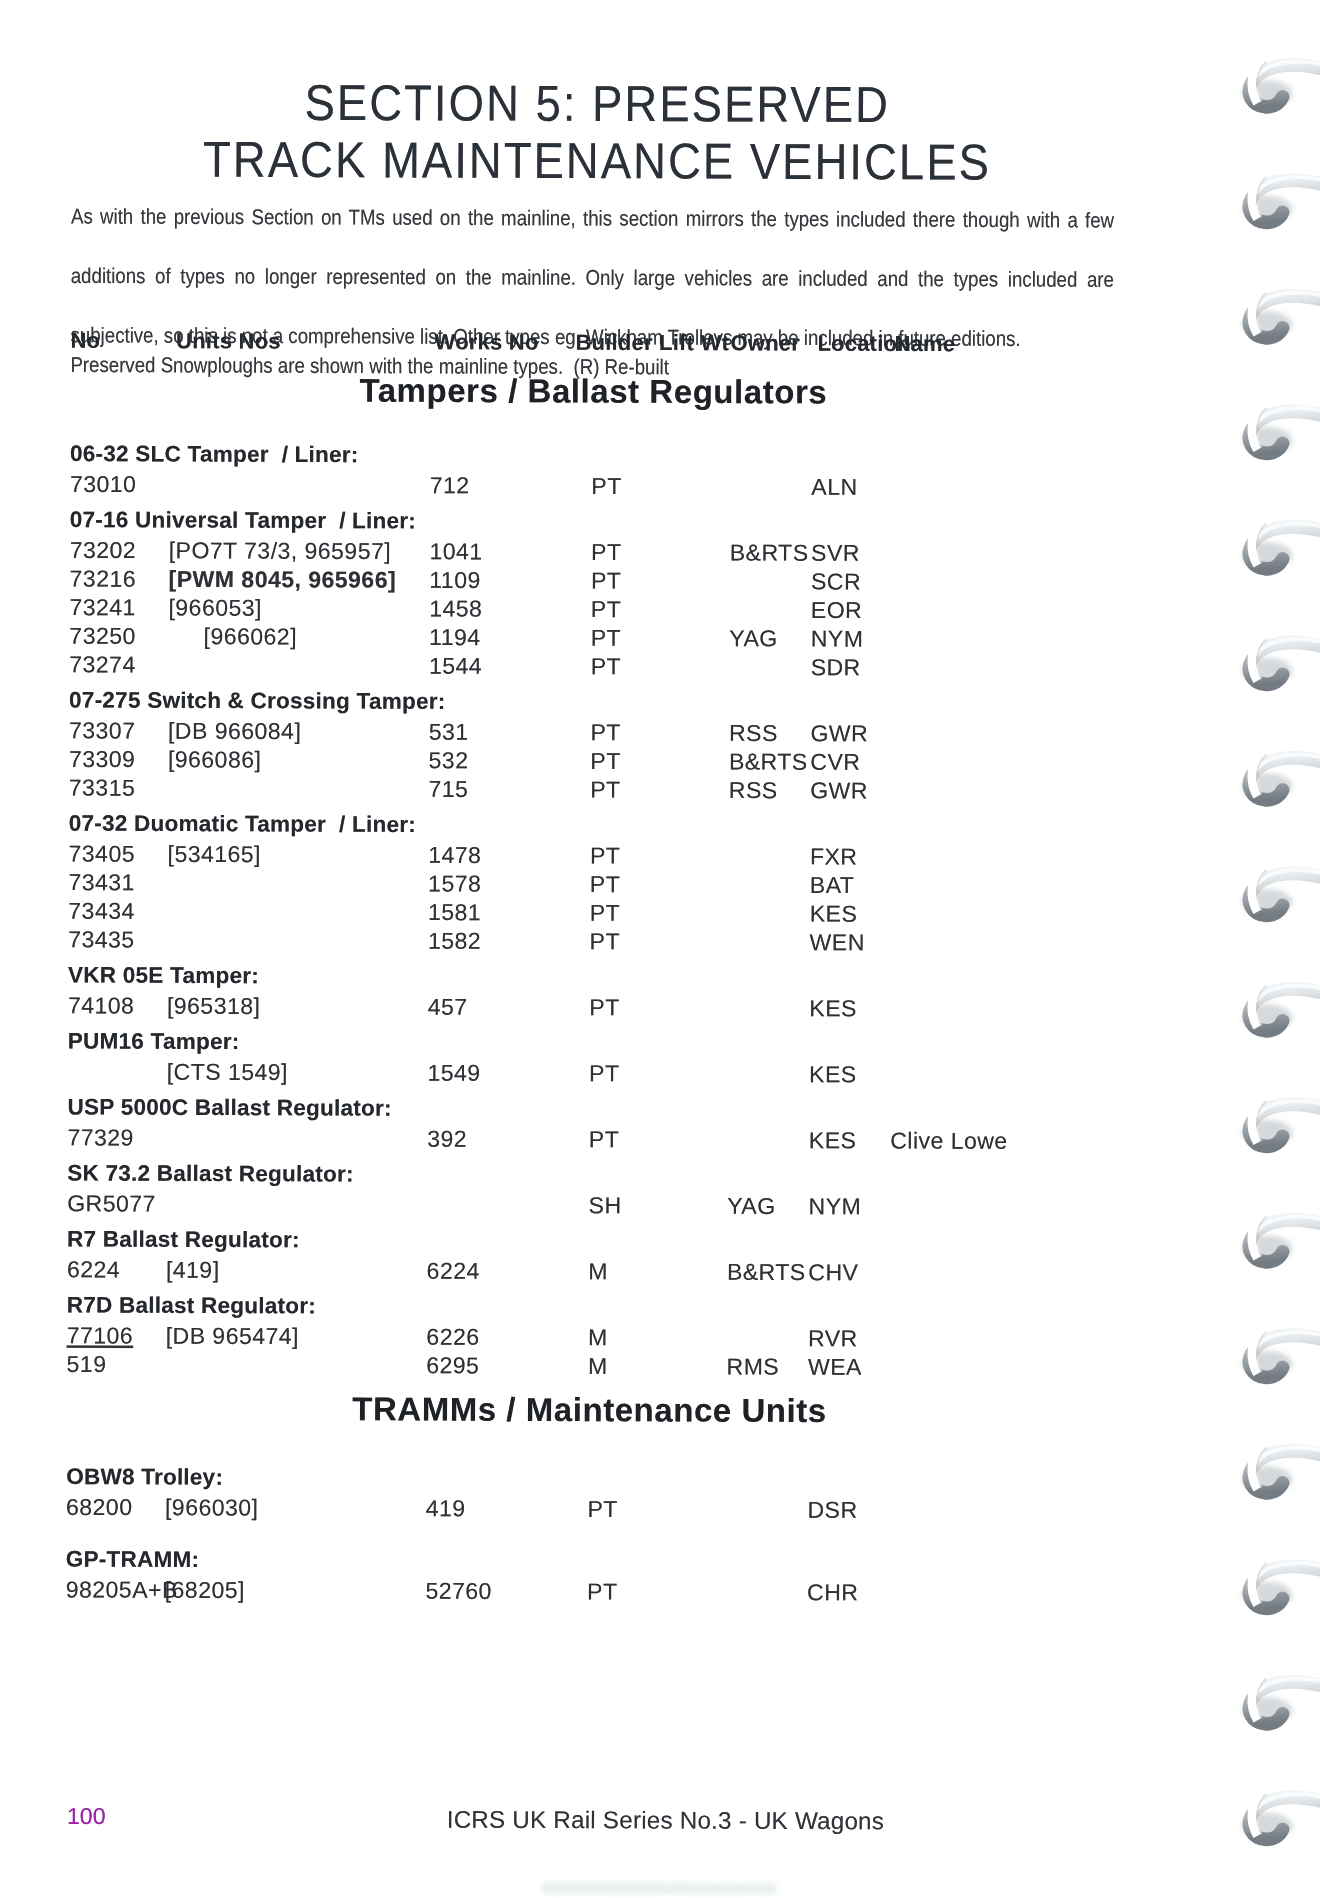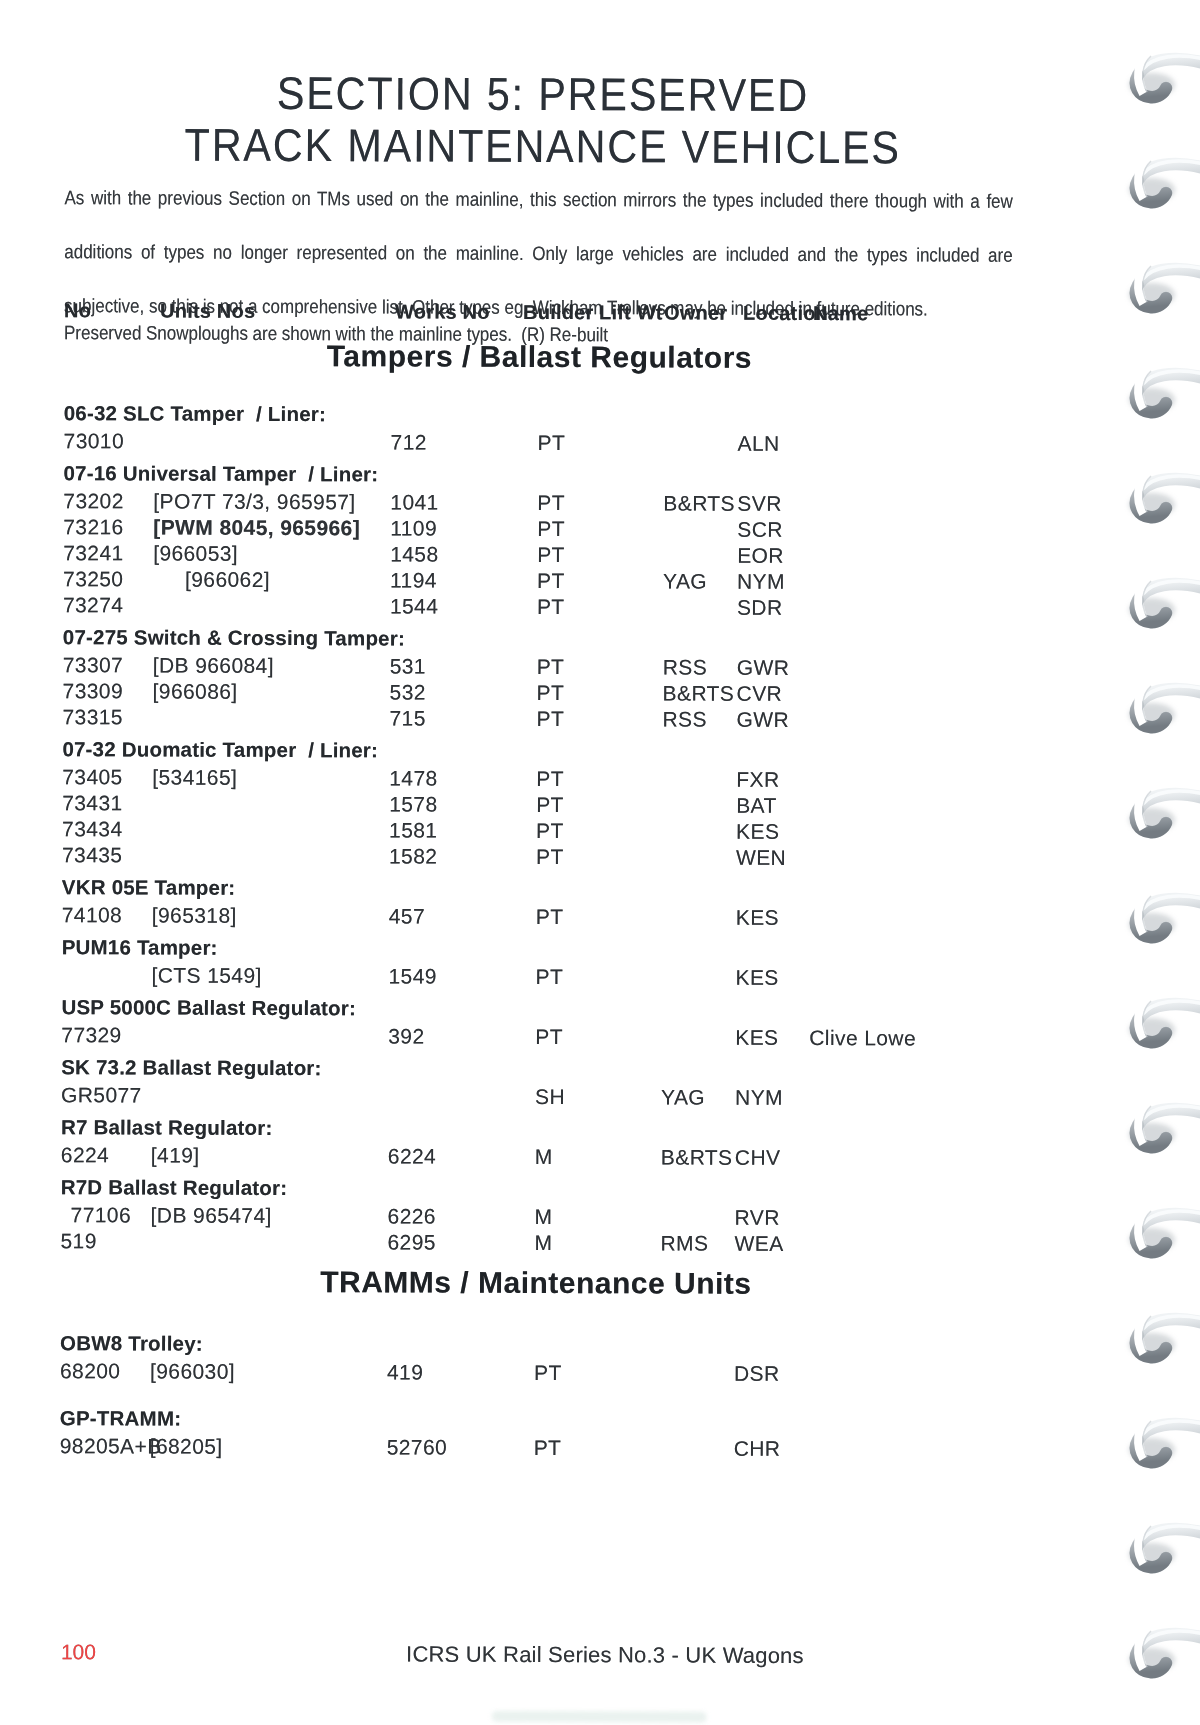--- a/index.html
+++ b/index.html
@@ -48,21 +48,21 @@
   #groups-1 .group{margin-top:7px}
   #groups-2 .group + .group{margin-top:22px}
   .group-label{
     height:27px;font-weight:700;font-size:20.5px;color:#25292d;
     padding-left:62px;white-space:pre-wrap;letter-spacing:.2px;
   }
   .row{position:relative;height:26px}
   .cell{position:absolute;top:1px;font-size:21px;letter-spacing:.4px;white-space:pre;color:#2e3236}
   
   #footer{position:absolute;top:1642px;left:0;width:1200px;height:30px}
-  #footer-page{position:absolute;left:64px;top:0;font-size:21px;color:#ef4444}
+  #footer-page{position:absolute;left:64px;top:0;font-size:21px;color:#a21caf}
   #footer-text{position:absolute;left:0;width:1216px;text-align:center;top:0;font-size:22px;color:#303438;letter-spacing:.2px}
   
   #binding{position:absolute;top:0;right:0;width:85px;height:1725px}
   
   #smudge{
     position:absolute;left:495px;top:1711px;width:215px;height:11px;
     background:rgba(190,216,204,.32);border-radius:6px;filter:blur(2px);
   }
 </style>
 </head>
@@ -242,21 +242,21 @@
             <span class="cell" style="left: 152px;">[419]</span>
             <span class="cell" style="left: 389px;">6224</span>
             <span class="cell" style="left: 536px;">M</span>
             <span class="cell" style="left: 662px;">B&amp;RTS</span>
             <span class="cell" style="left: 736px;">CHV</span>
           </div>
         </div>
         <div class="group">
           <div class="group-label">R7D Ballast Regulator:</div>
           <div class="row">
-            <span class="cell" style="left: 72px;">77106</span>
+            <span class="cell" style="left: 62px; text-decoration: underline;">77106</span>
             <span class="cell" style="left: 152px;">[DB 965474]</span>
             <span class="cell" style="left: 389px;">6226</span>
             <span class="cell" style="left: 536px;">M</span>
             <span class="cell" style="left: 736px;">RVR</span>
           </div>
           <div class="row">
             <span class="cell" style="left: 62px;">519</span>
             <span class="cell" style="left: 389px;">6295</span>
             <span class="cell" style="left: 536px;">M</span>
             <span class="cell" style="left: 662px;">RMS</span>

